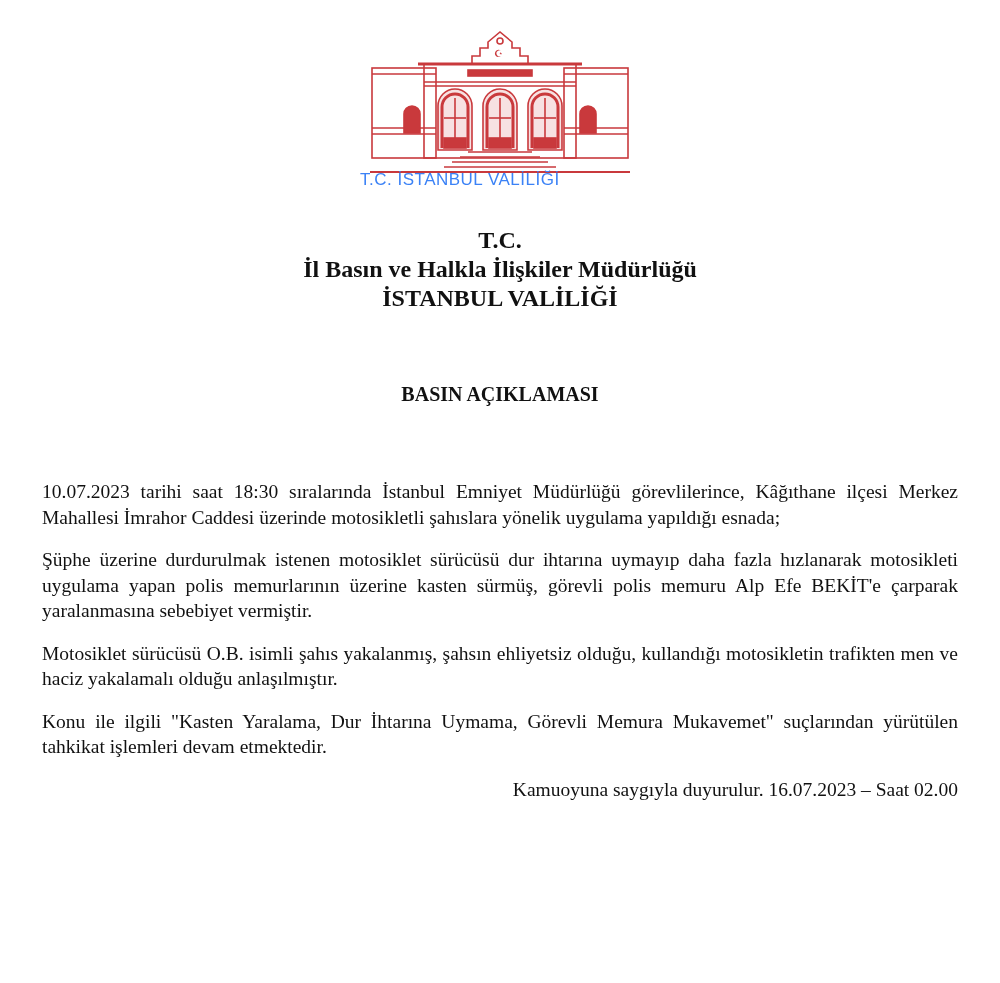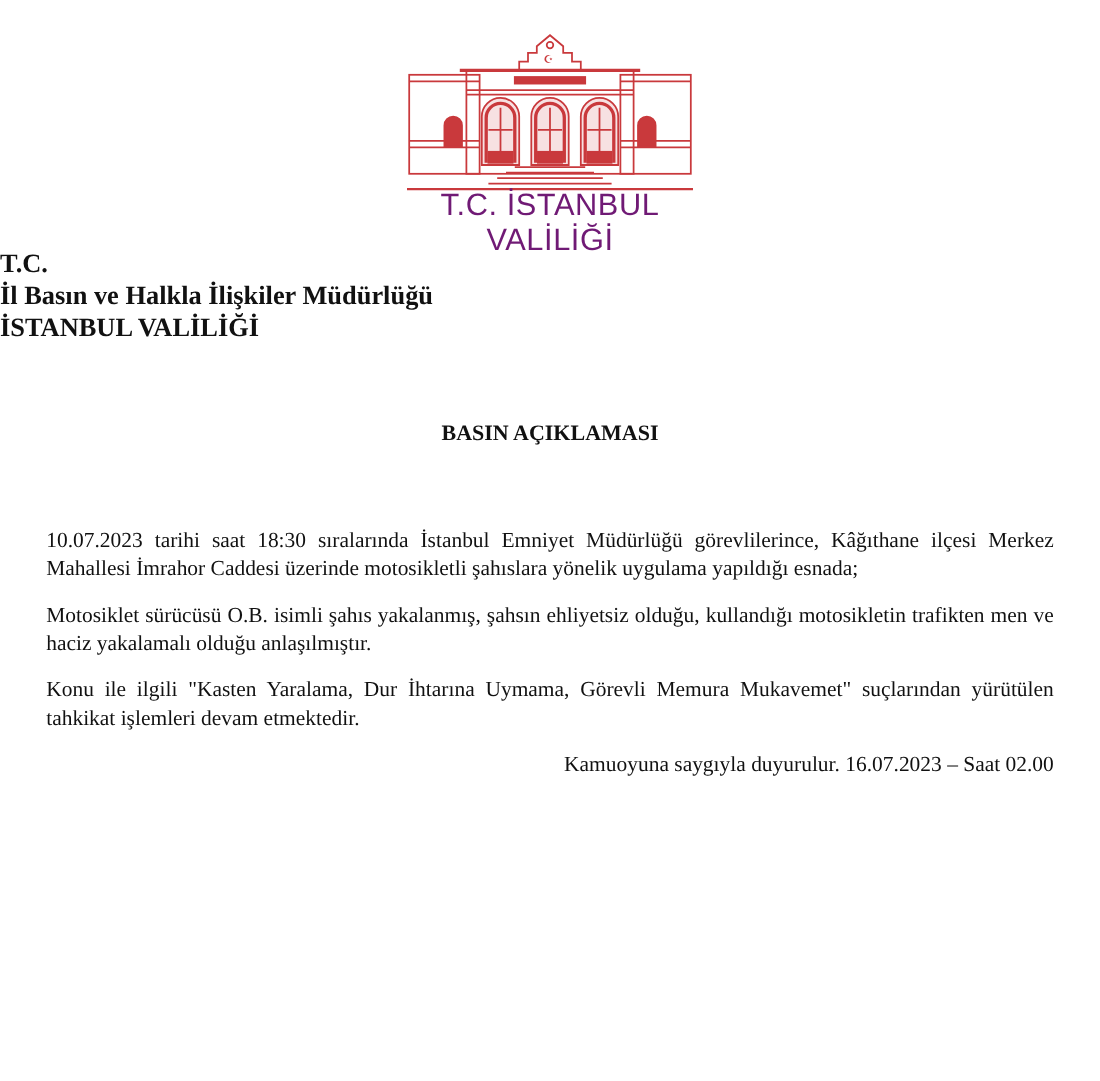--- a/index.html
+++ b/index.html
@@ -2,25 +2,25 @@
 <html><head>
 <meta charset="utf-8">
 <style>
   html, body { margin: 0; padding: 0; background: #ffffff; }
   body {
     width: 1000px; height: 983px; position: relative; overflow: hidden;
     font-family: "Liberation Serif", "DejaVu Serif", serif; color: #111;
   }
   .logo { position: absolute; left: 368px; top: 28px; width: 264px; height: 180px; }
   .logo-caption {
-    position: absolute; left: 360px; top: 170px; width: 280px; text-align: center;
+    position: absolute; left: 360px; top: 170px; width: 280px; 
     font-family: "Liberation Sans", "DejaVu Sans", sans-serif;
-    color: #701a75; font-size: 28px; letter-spacing: 0.5px;
+    color: #3b82f6; font-size: 17px; letter-spacing: 0.5px;
   }
-  .header { position: absolute; left: 0; top: 226px; width: 1000px; text-align: left; }
+  .header { position: absolute; left: 0; top: 226px; width: 1000px; text-align: center; }
   .header div { font-weight: bold; font-size: 24px; line-height: 29px; }
   .title {
     position: absolute; left: 0; top: 383px; width: 1000px; text-align: center;
     font-weight: bold; font-size: 20px;
   }
   .body { position: absolute; left: 42px; top: 479px; width: 916px; font-size: 19.5px; line-height: 25.5px; }
   .body p { margin: 0 0 17px 0; text-align: justify; }
   .body p.last { text-align: right; }
 </style>
 </head>
@@ -84,16 +84,17 @@
 <div class="header">
   <div>T.C.</div>
   <div>İl Basın ve Halkla İlişkiler Müdürlüğü</div>
   <div>İSTANBUL VALİLİĞİ</div>
 </div>
 
 <div class="title">BASIN AÇIKLAMASI</div>
 
 <div class="body">
   <p>10.07.2023 tarihi saat 18:30 sıralarında İstanbul Emniyet Müdürlüğü görevlilerince, Kâğıthane ilçesi Merkez Mahallesi İmrahor Caddesi üzerinde motosikletli şahıslara yönelik uygulama yapıldığı esnada;</p>
+  <p>Şüphe üzerine durdurulmak istenen motosiklet sürücüsü dur ihtarına uymayıp daha fazla hızlanarak motosikleti uygulama yapan polis memurlarının üzerine kasten sürmüş, görevli polis memuru Alp Efe BEKİT'e çarparak yaralanmasına sebebiyet vermiştir.</p>
   <p>Motosiklet sürücüsü O.B. isimli şahıs yakalanmış, şahsın ehliyetsiz olduğu, kullandığı motosikletin trafikten men ve haciz yakalamalı olduğu anlaşılmıştır.</p>
   <p>Konu ile ilgili "Kasten Yaralama, Dur İhtarına Uymama, Görevli Memura Mukavemet" suçlarından yürütülen tahkikat işlemleri devam etmektedir.</p>
   <p class="last">Kamuoyuna saygıyla duyurulur. 16.07.2023 –  Saat 02.00</p>
 </div>
 
 </body></html>

